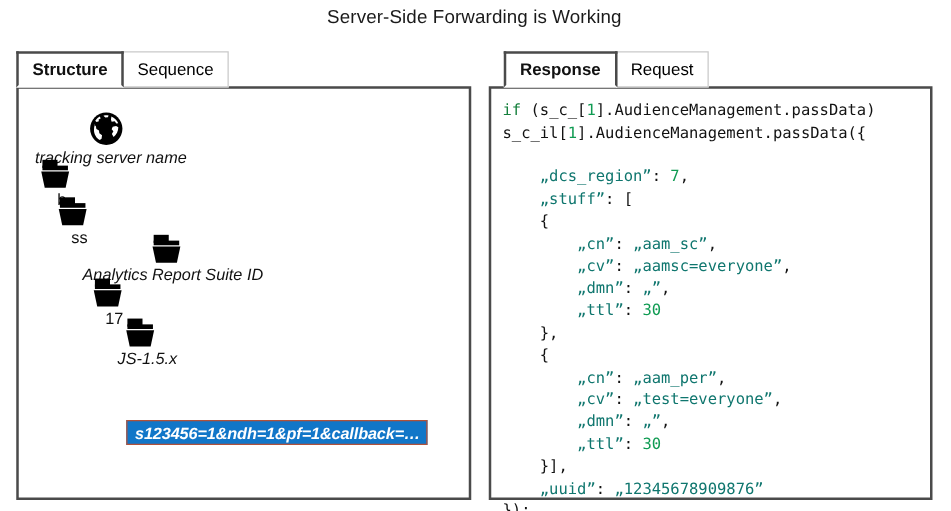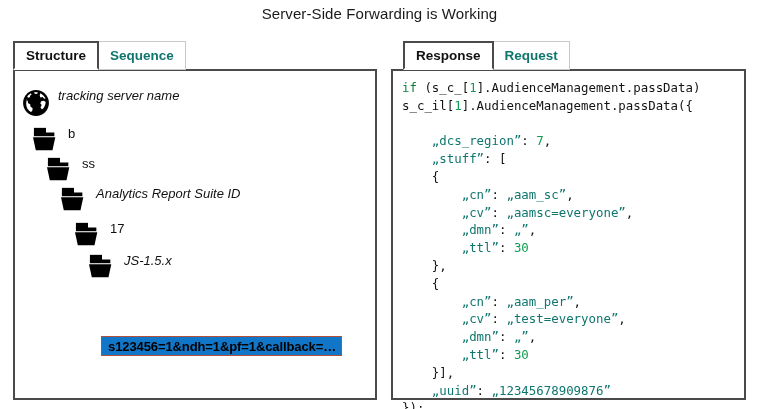--- a/index.html
+++ b/index.html
@@ -73,42 +73,43 @@
     border: 2px solid #4a4a4a;
     border-bottom: 2px solid #ffffff;
     font-weight: bold;
     color: #111111;
     position: relative;
     z-index: 3;
     margin-bottom: -1px;
   }
   .tab.inactive {
     border: 1px solid #c9c9c9;
-    color: #0f766e;
-    font-weight: bold;
+    color: #000000;
+    font-weight: normal;
     position: relative;
     z-index: 1;
   }
   .tab.active + .tab.inactive { margin-left: -1px; }
   .tab.inactive + .tab.active { margin-left: -2px; }
 
   
   #tree {
     position: absolute;
     left: 0;
     top: 0;
     width: 100%;
     height: 100%;
   }
   .tree-row {
     position: absolute;
     display: flex;
-    align-items: flex-start;
+    align-items: center;
     height: 30px;
     white-space: nowrap;
+    flex-direction: column;
   }
   .tree-label {
     font-size: 13px;
     color: #111111;
     margin-left: 7px;
   }
   .tree-label.italic { font-style: italic; }
 
   
   .globe-icon { width: 30px; height: 30px; display:block; }
@@ -121,21 +122,22 @@
     position: absolute;
     display: flex;
     align-items: center;
     height: 20px;
     box-sizing: border-box;
     background: #1176c8;
     border: 1px solid #b0513a;
     padding: 0 5px 0 6px;
   }
   .leaf-label {
-    color: #000000;
+    color: #ffffff;
+    font-style: italic;
     font-weight: bold;
     font-size: 13px;
     letter-spacing: -0.1px;
     white-space: nowrap;
   }
 
   
   #code {
     position: absolute;
     left: 9px;

